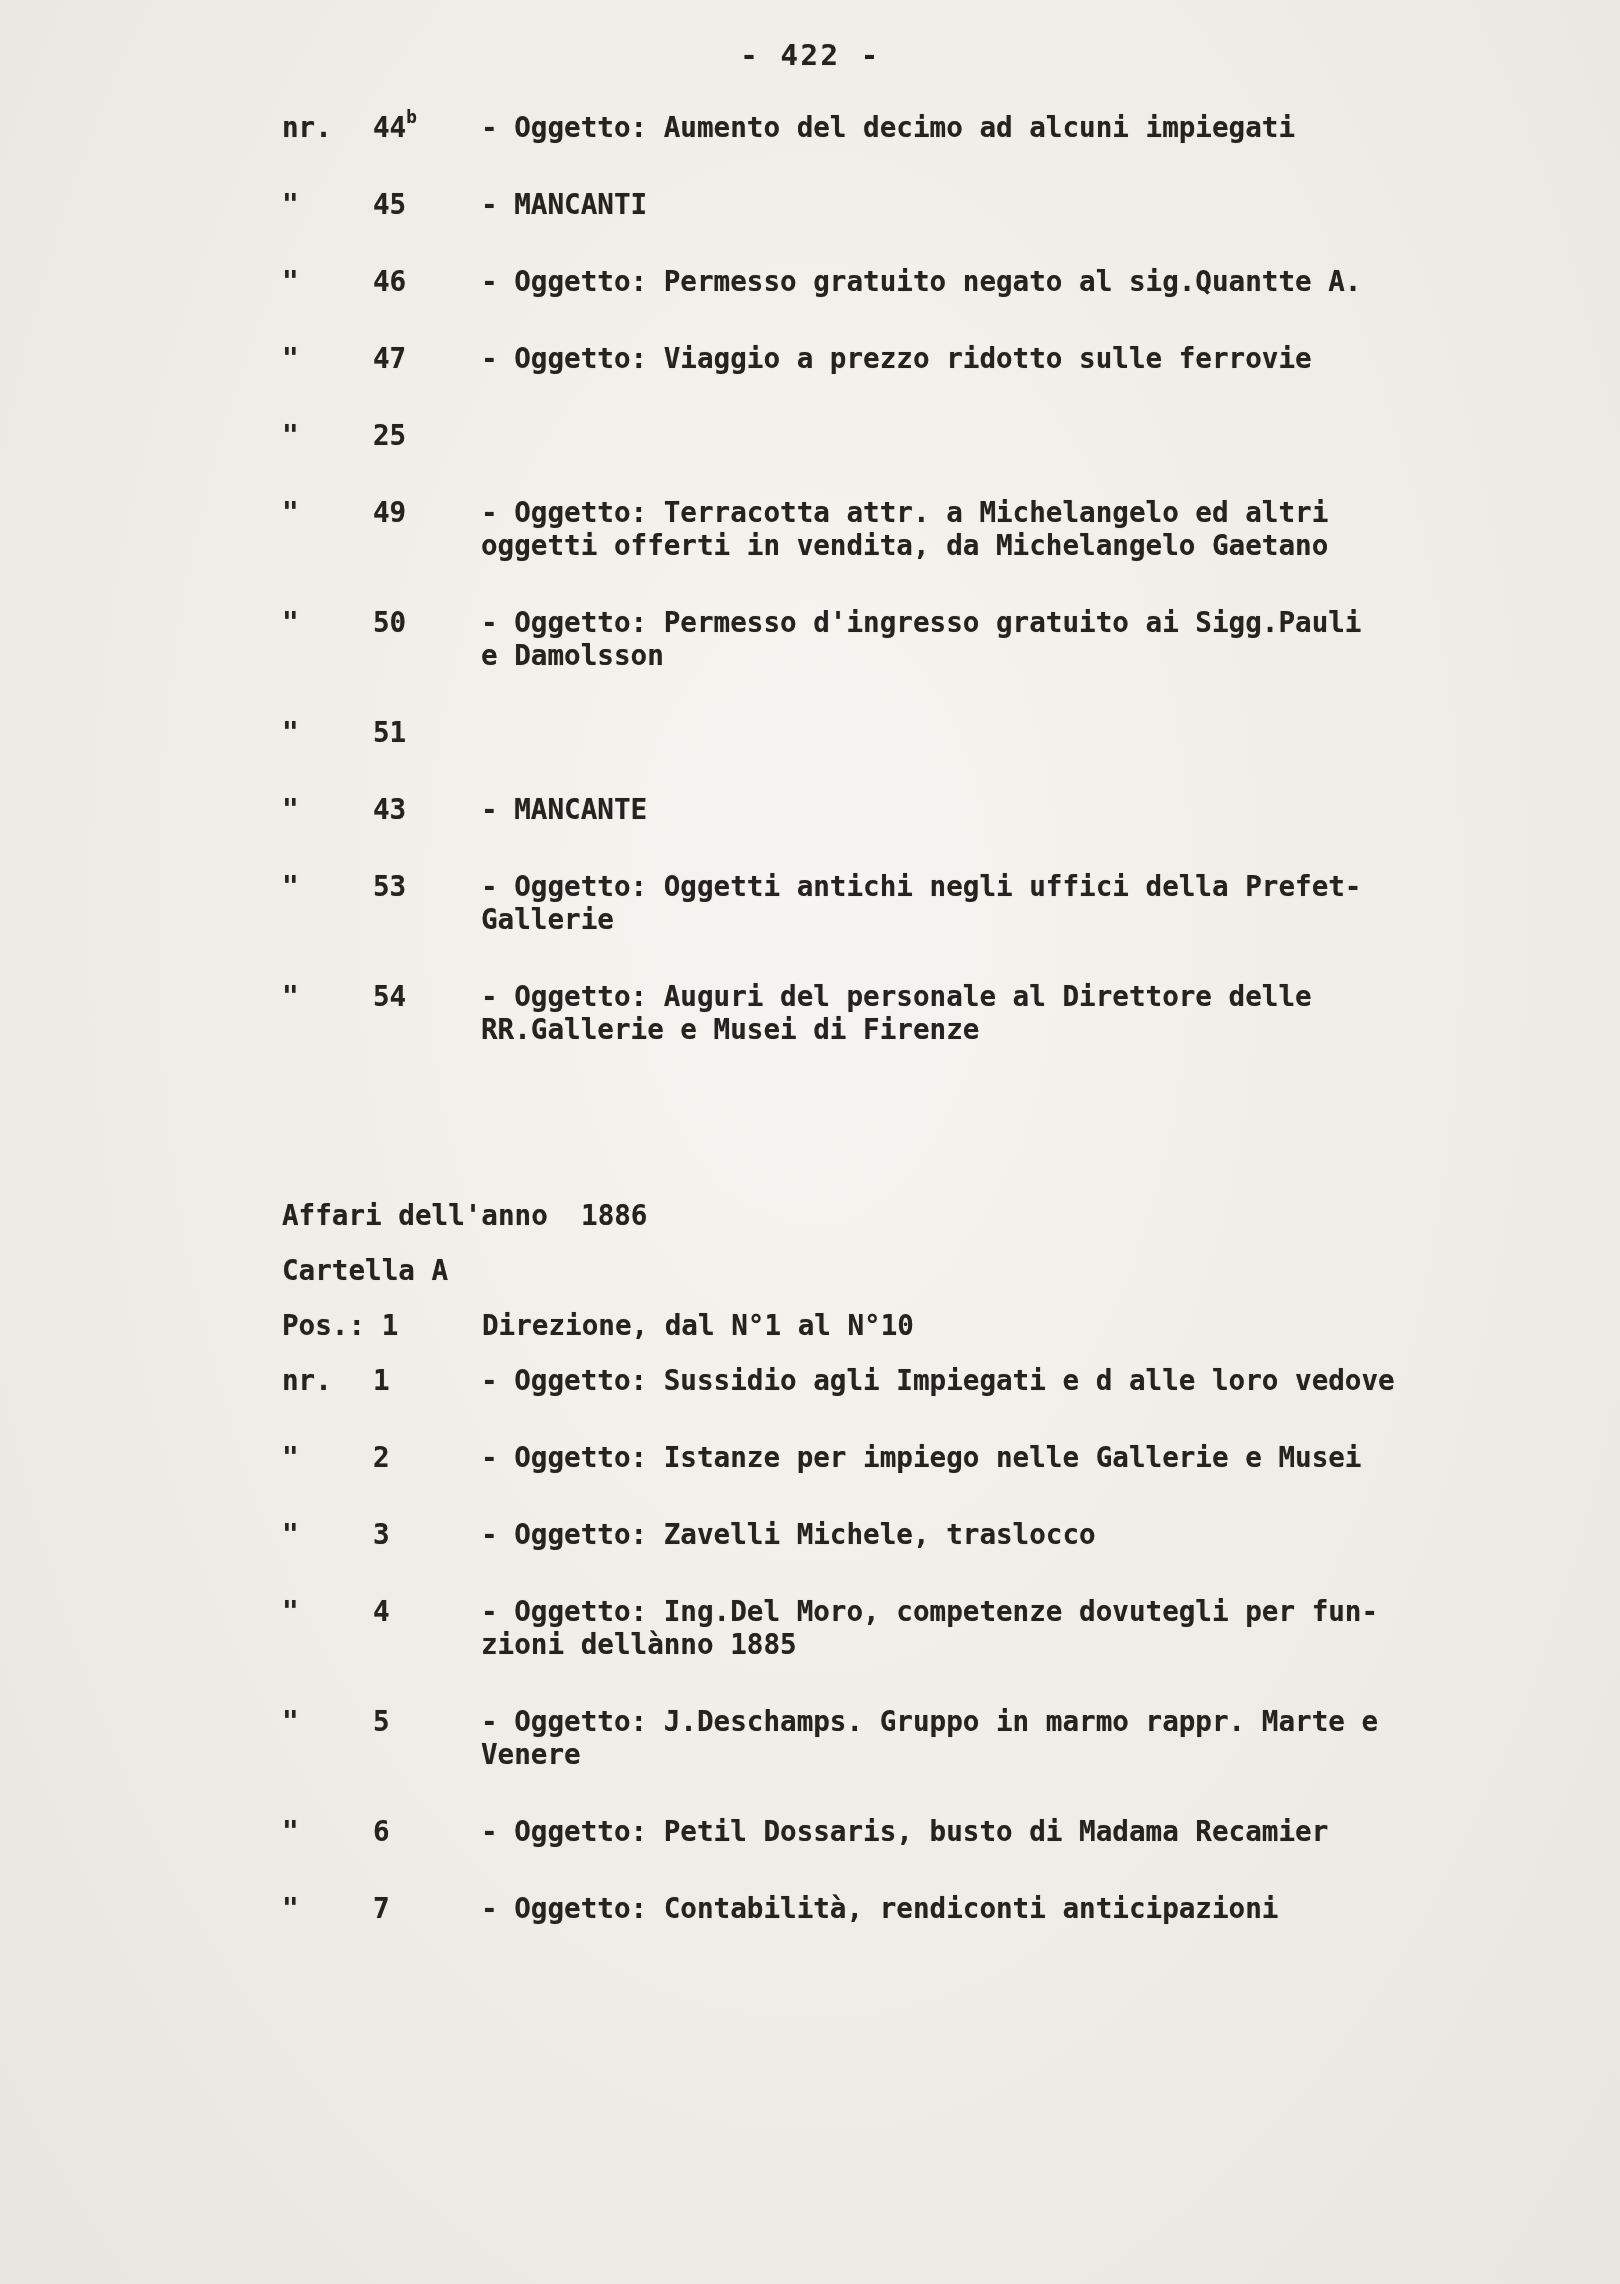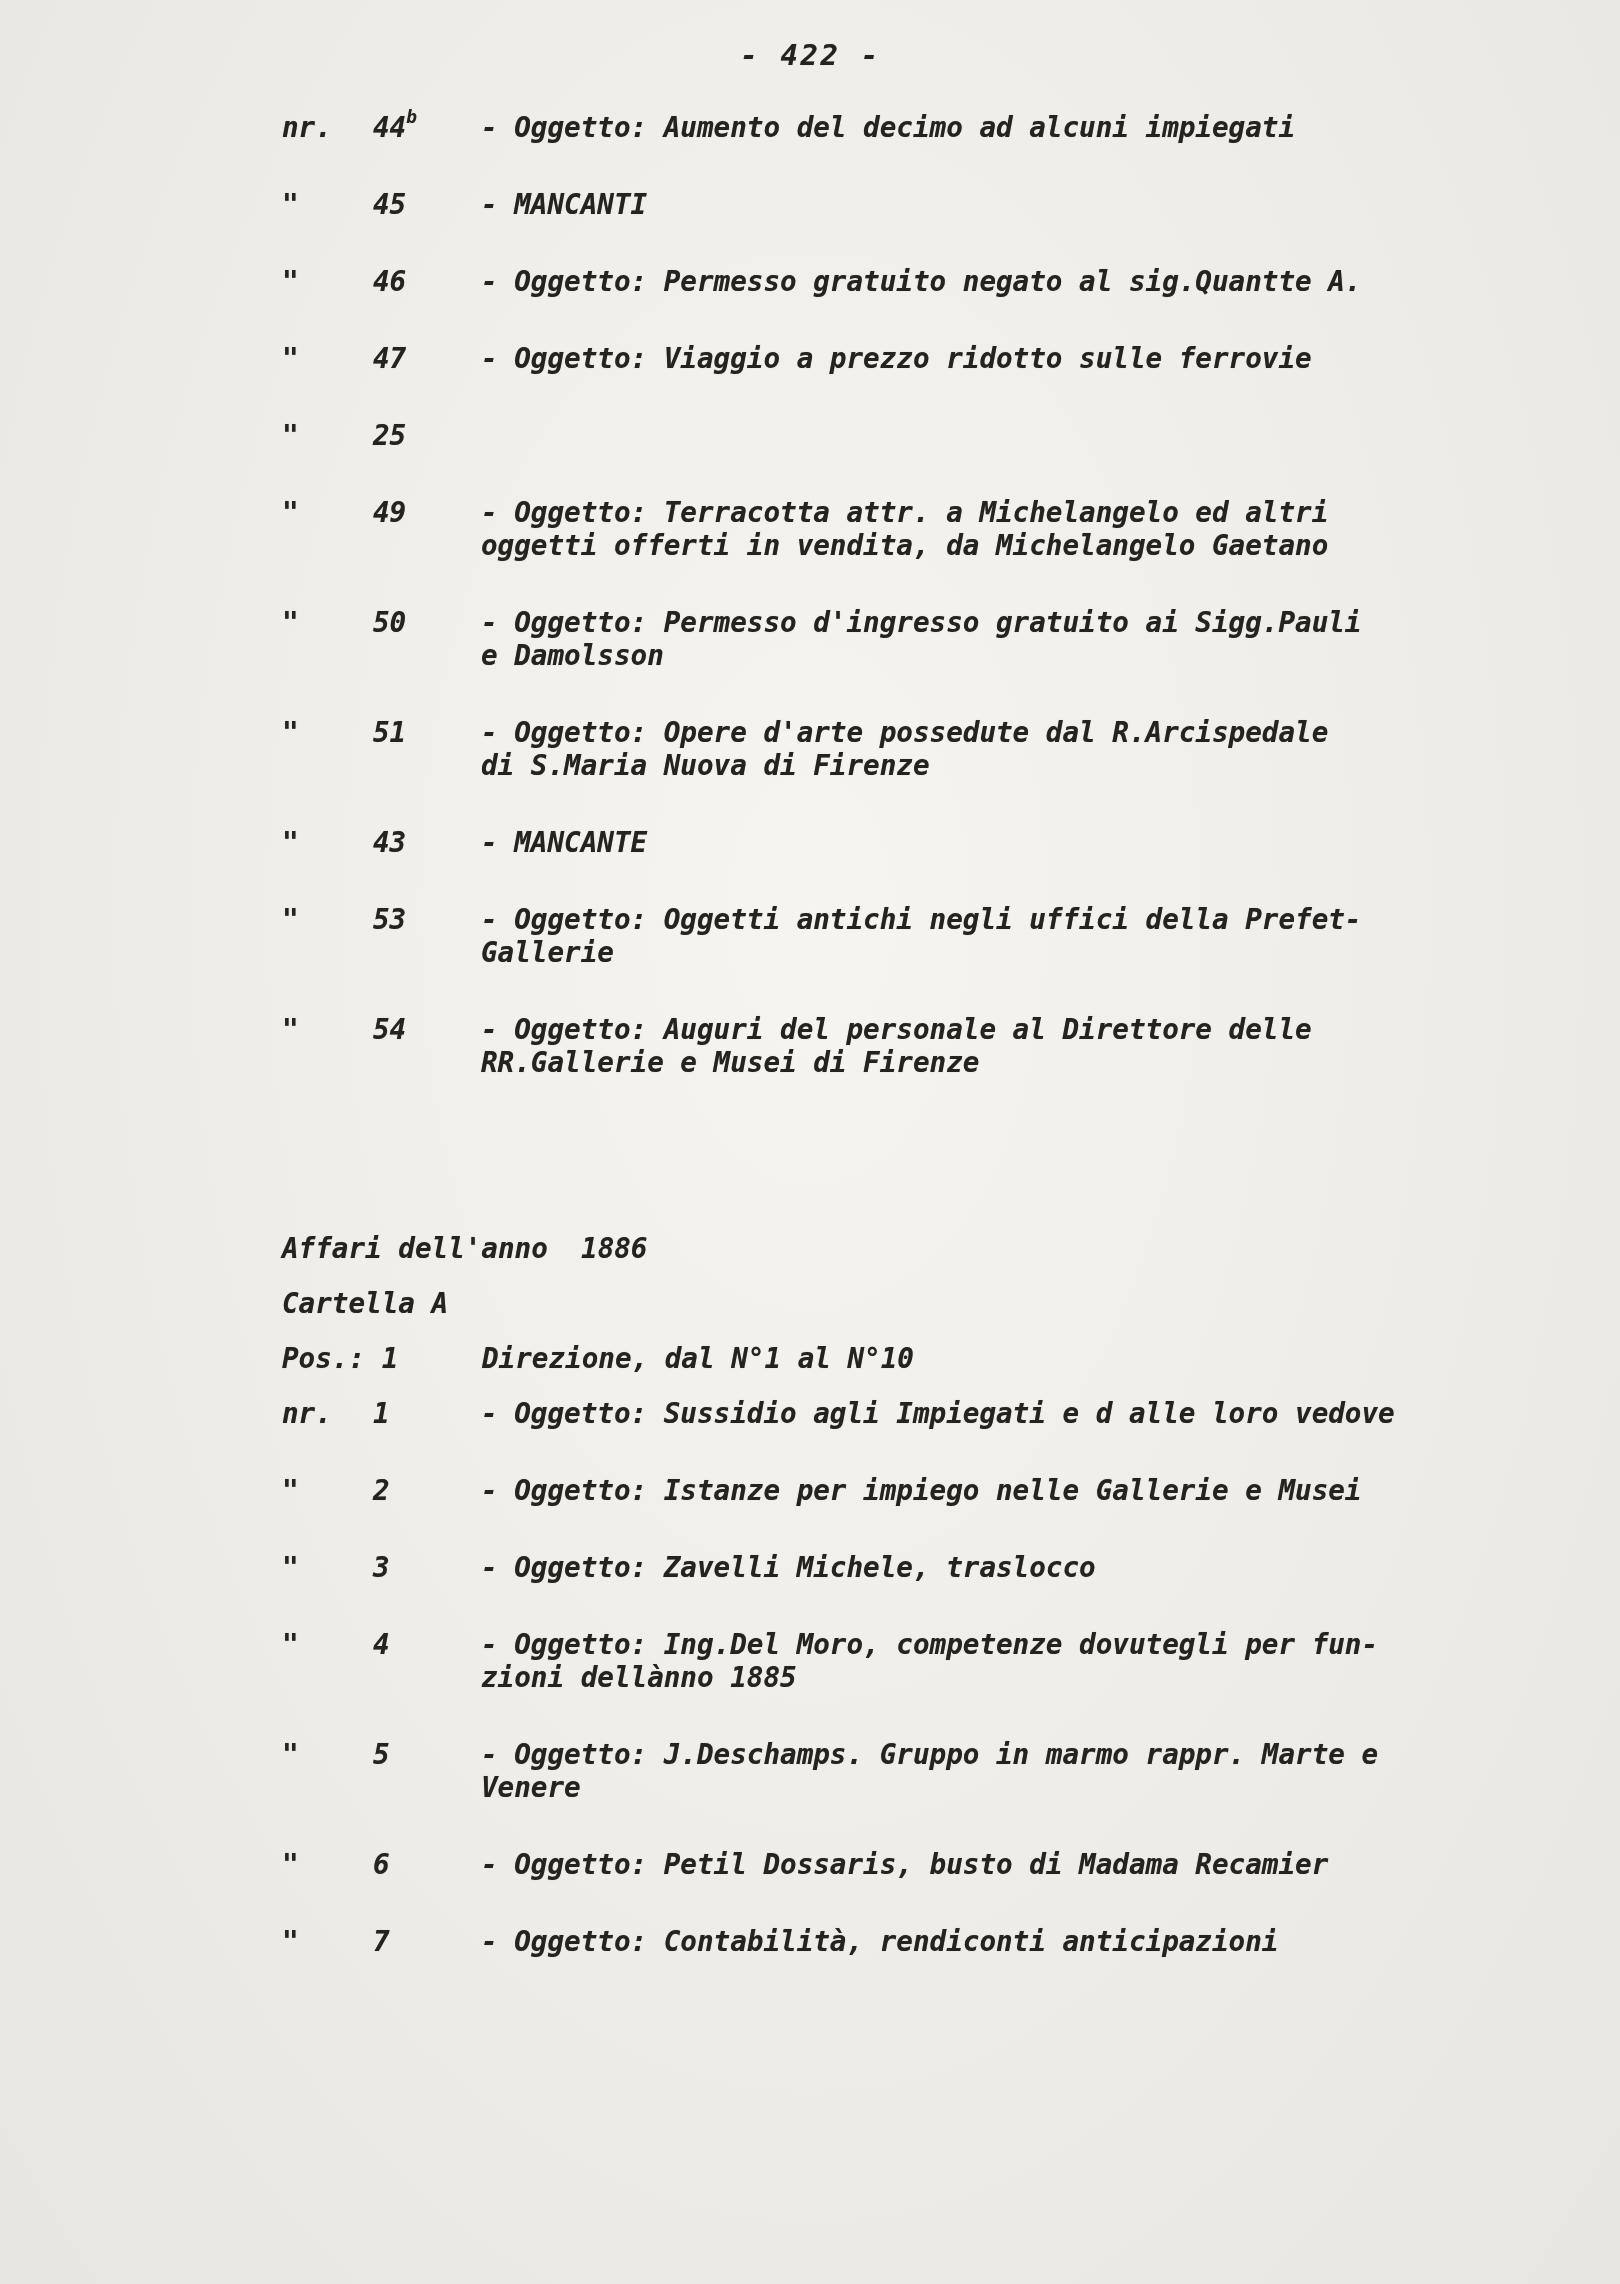--- a/index.html
+++ b/index.html
@@ -16,21 +16,20 @@
     font-weight: bold;
     color: #25231f;
     overflow: hidden;
   }
   .doc {
     box-sizing: border-box;
     width: 1620px;
     height: 2284px;
     padding: 39px 131px 16px 282px;
     text-shadow: 0 0 0.7px rgba(40,38,34,0.45);
-    font-style: italic;
   }
   .page-number {
     font-size: 29px;
     line-height: 33px;
     text-align: center;
     margin-left: -150px; 
     margin-bottom: 39px;
     letter-spacing: 2.6px;
     white-space: pre;
   }
@@ -115,24 +114,20 @@
     <span class="col-marker">"</span>
     <span class="col-number">50</span>
     <span class="col-lines">
           <div class="line">- Oggetto: Permesso d'ingresso gratuito ai Sigg.Pauli</div>
           <div class="line">e Damolsson</div>
         </span>
   </div>
       <div class="entry">
     <span class="col-marker">"</span>
     <span class="col-number">51</span>
-    <span class="col-lines">
-          <div class="line">- Oggetto: Opere d'arte possedute dal R.Arcispedale</div>
-          <div class="line">di S.Maria Nuova di Firenze</div>
-        </span>
   </div>
       <div class="entry">
     <span class="col-marker">"</span>
     <span class="col-number">43</span>
     <span class="col-lines">
           <div class="line">- MANCANTE</div>
         </span>
   </div>
       <div class="entry">
     <span class="col-marker">"</span>

